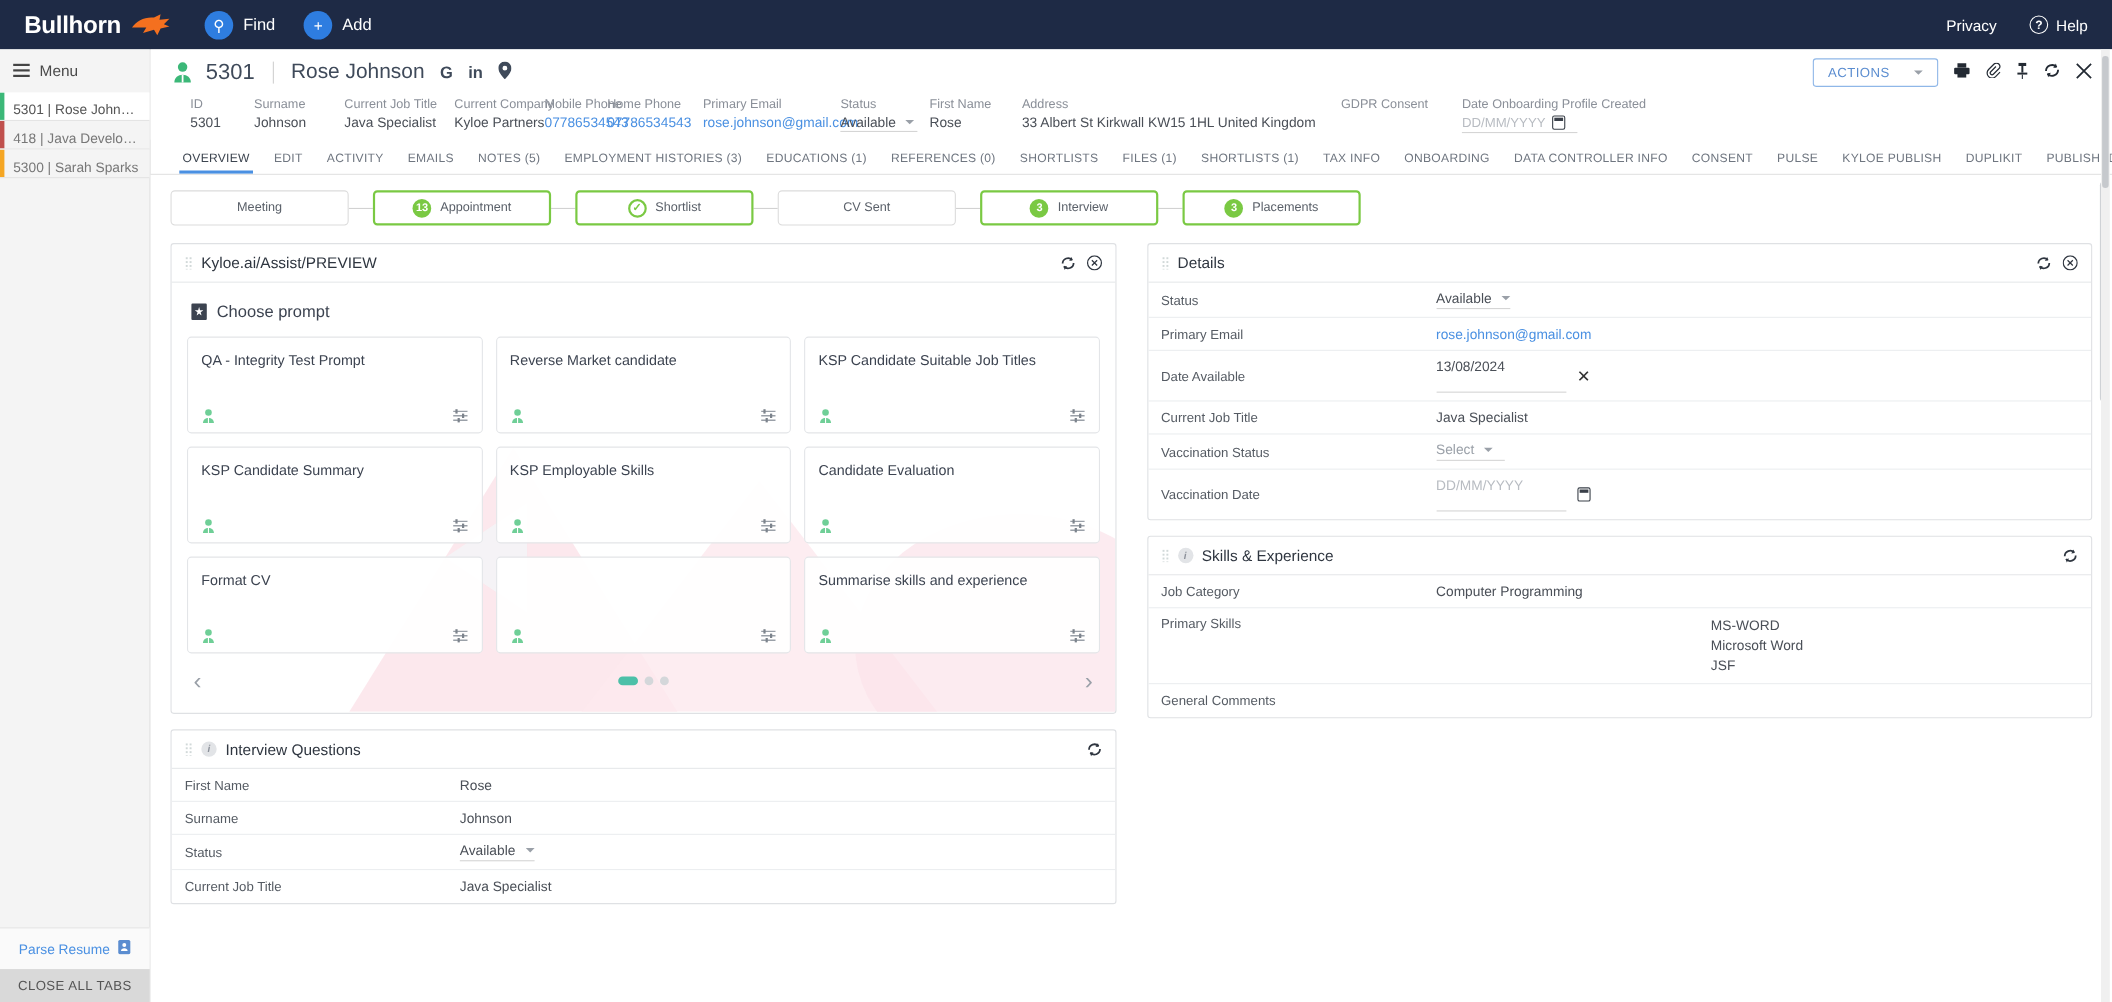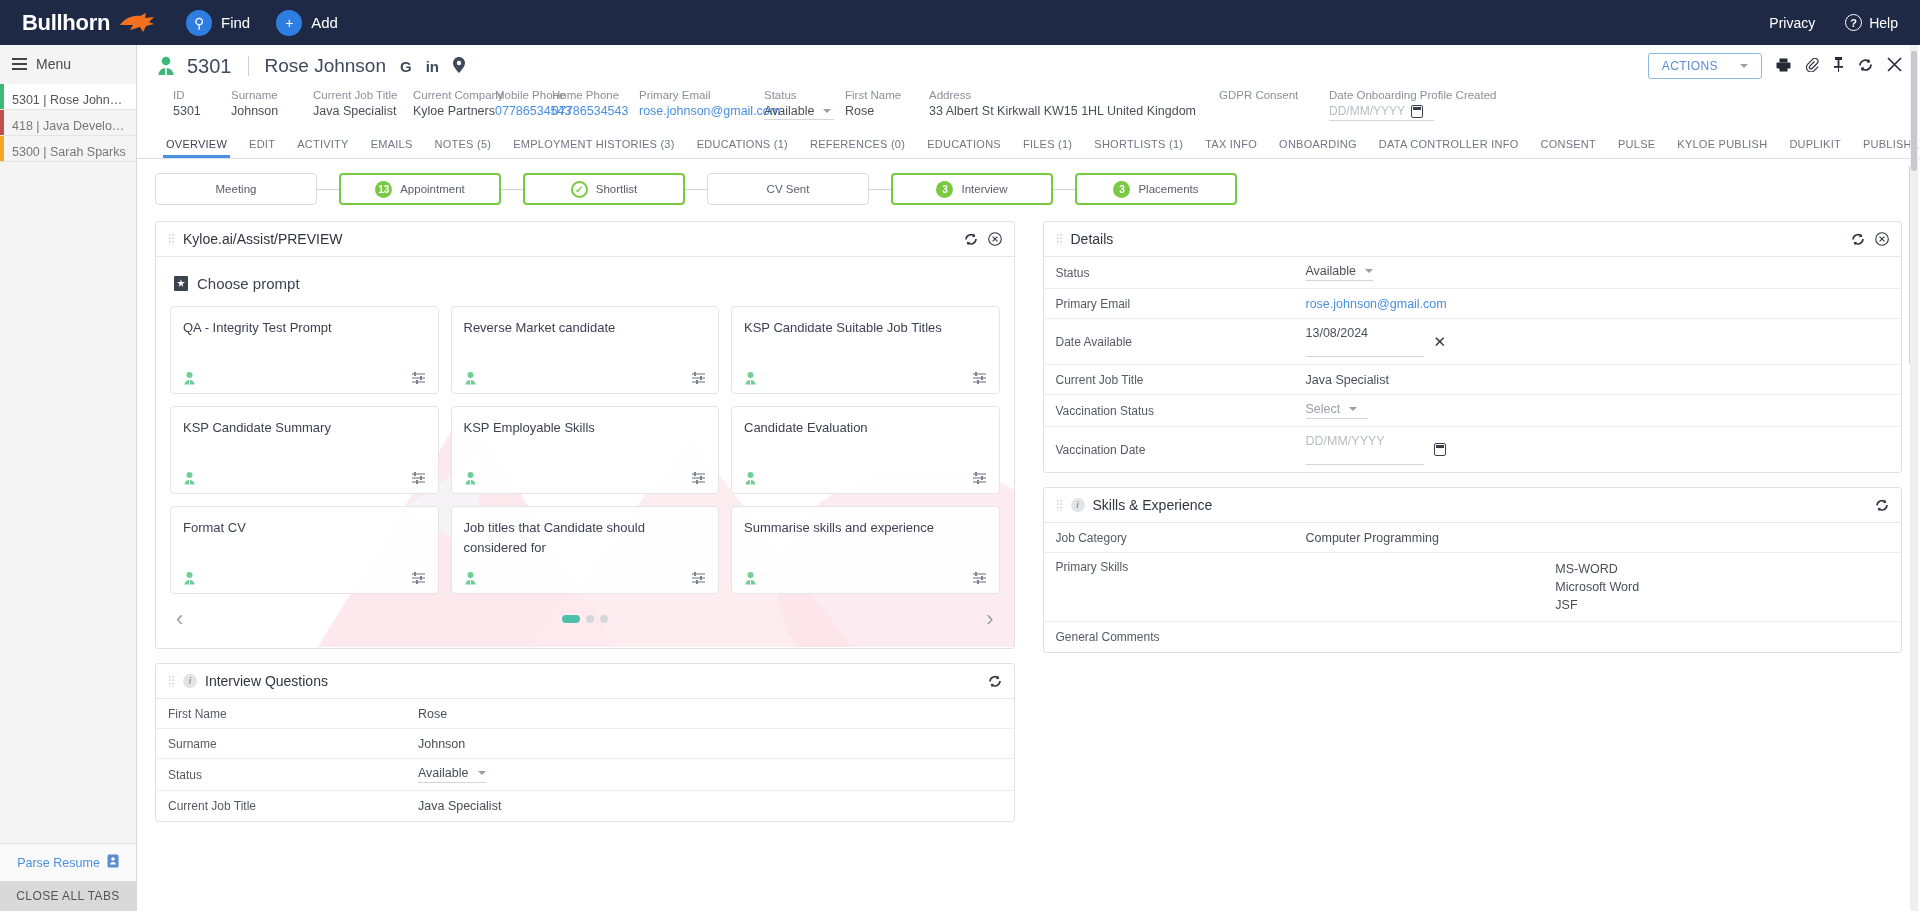--- a/index.html
+++ b/index.html
@@ -392,21 +392,21 @@
 
     <div class="tabs-bar">
       <div class="tab active"><span>OVERVIEW</span></div>
       <div class="tab"><span>EDIT</span></div>
       <div class="tab"><span>ACTIVITY</span></div>
       <div class="tab"><span>EMAILS</span></div>
       <div class="tab"><span>NOTES (5)</span></div>
       <div class="tab"><span>EMPLOYMENT HISTORIES (3)</span></div>
       <div class="tab"><span>EDUCATIONS (1)</span></div>
       <div class="tab"><span>REFERENCES (0)</span></div>
-      <div class="tab"><span>EDUCATIONS</span></div>
+      <div class="tab"><span>SHORTLISTS</span></div>
       <div class="tab"><span>FILES (1)</span></div>
       <div class="tab"><span>SHORTLISTS (1)</span></div>
       <div class="tab"><span>TAX INFO</span></div>
       <div class="tab"><span>ONBOARDING</span></div>
       <div class="tab"><span>DATA CONTROLLER INFO</span></div>
       <div class="tab"><span>CONSENT</span></div>
       <div class="tab"><span>PULSE</span></div>
       <div class="tab"><span>KYLOE PUBLISH</span></div>
       <div class="tab"><span>DUPLIKIT</span></div>
       <div class="tab"><span>PUBLISHED DOCUMENTS UA</span></div>
@@ -591,21 +591,20 @@
                         </svg></span>
                     <span class="slider-ic"><svg width="15" height="14" viewBox="0 0 15 14">
                           <path d="M1 3h13M1 7h13M1 11h13" stroke="#9aa0a8" stroke-width="1.3"></path>
                           <rect x="3" y="1" width="2" height="4" fill="#7c838c"></rect>
                           <rect x="9" y="5" width="2" height="4" fill="#7c838c"></rect>
                           <rect x="5" y="9" width="2" height="4" fill="#7c838c"></rect>
                         </svg></span>
                   </div>
                 </div>
                 <div class="pcard">
-                  <div class="pcard-title">Job titles that Candidate should considered for</div>
                   <div class="pcard-foot">
                     <span class="person-ic"><svg width="13" height="14" viewBox="0 0 13 14">
                           <circle cx="6.5" cy="4" r="3" fill="#6fcf97"></circle>
                           <path d="M1.5 13.5c0-2.7 2.2-4.5 5-4.5s5 1.8 5 4.5z" fill="#6fcf97"></path>
                           <rect x="6" y="9" width="1" height="4.5" fill="#fff"></rect>
                         </svg></span>
                     <span class="slider-ic"><svg width="15" height="14" viewBox="0 0 15 14">
                           <path d="M1 3h13M1 7h13M1 11h13" stroke="#9aa0a8" stroke-width="1.3"></path>
                           <rect x="3" y="1" width="2" height="4" fill="#7c838c"></rect>
                           <rect x="9" y="5" width="2" height="4" fill="#7c838c"></rect>

